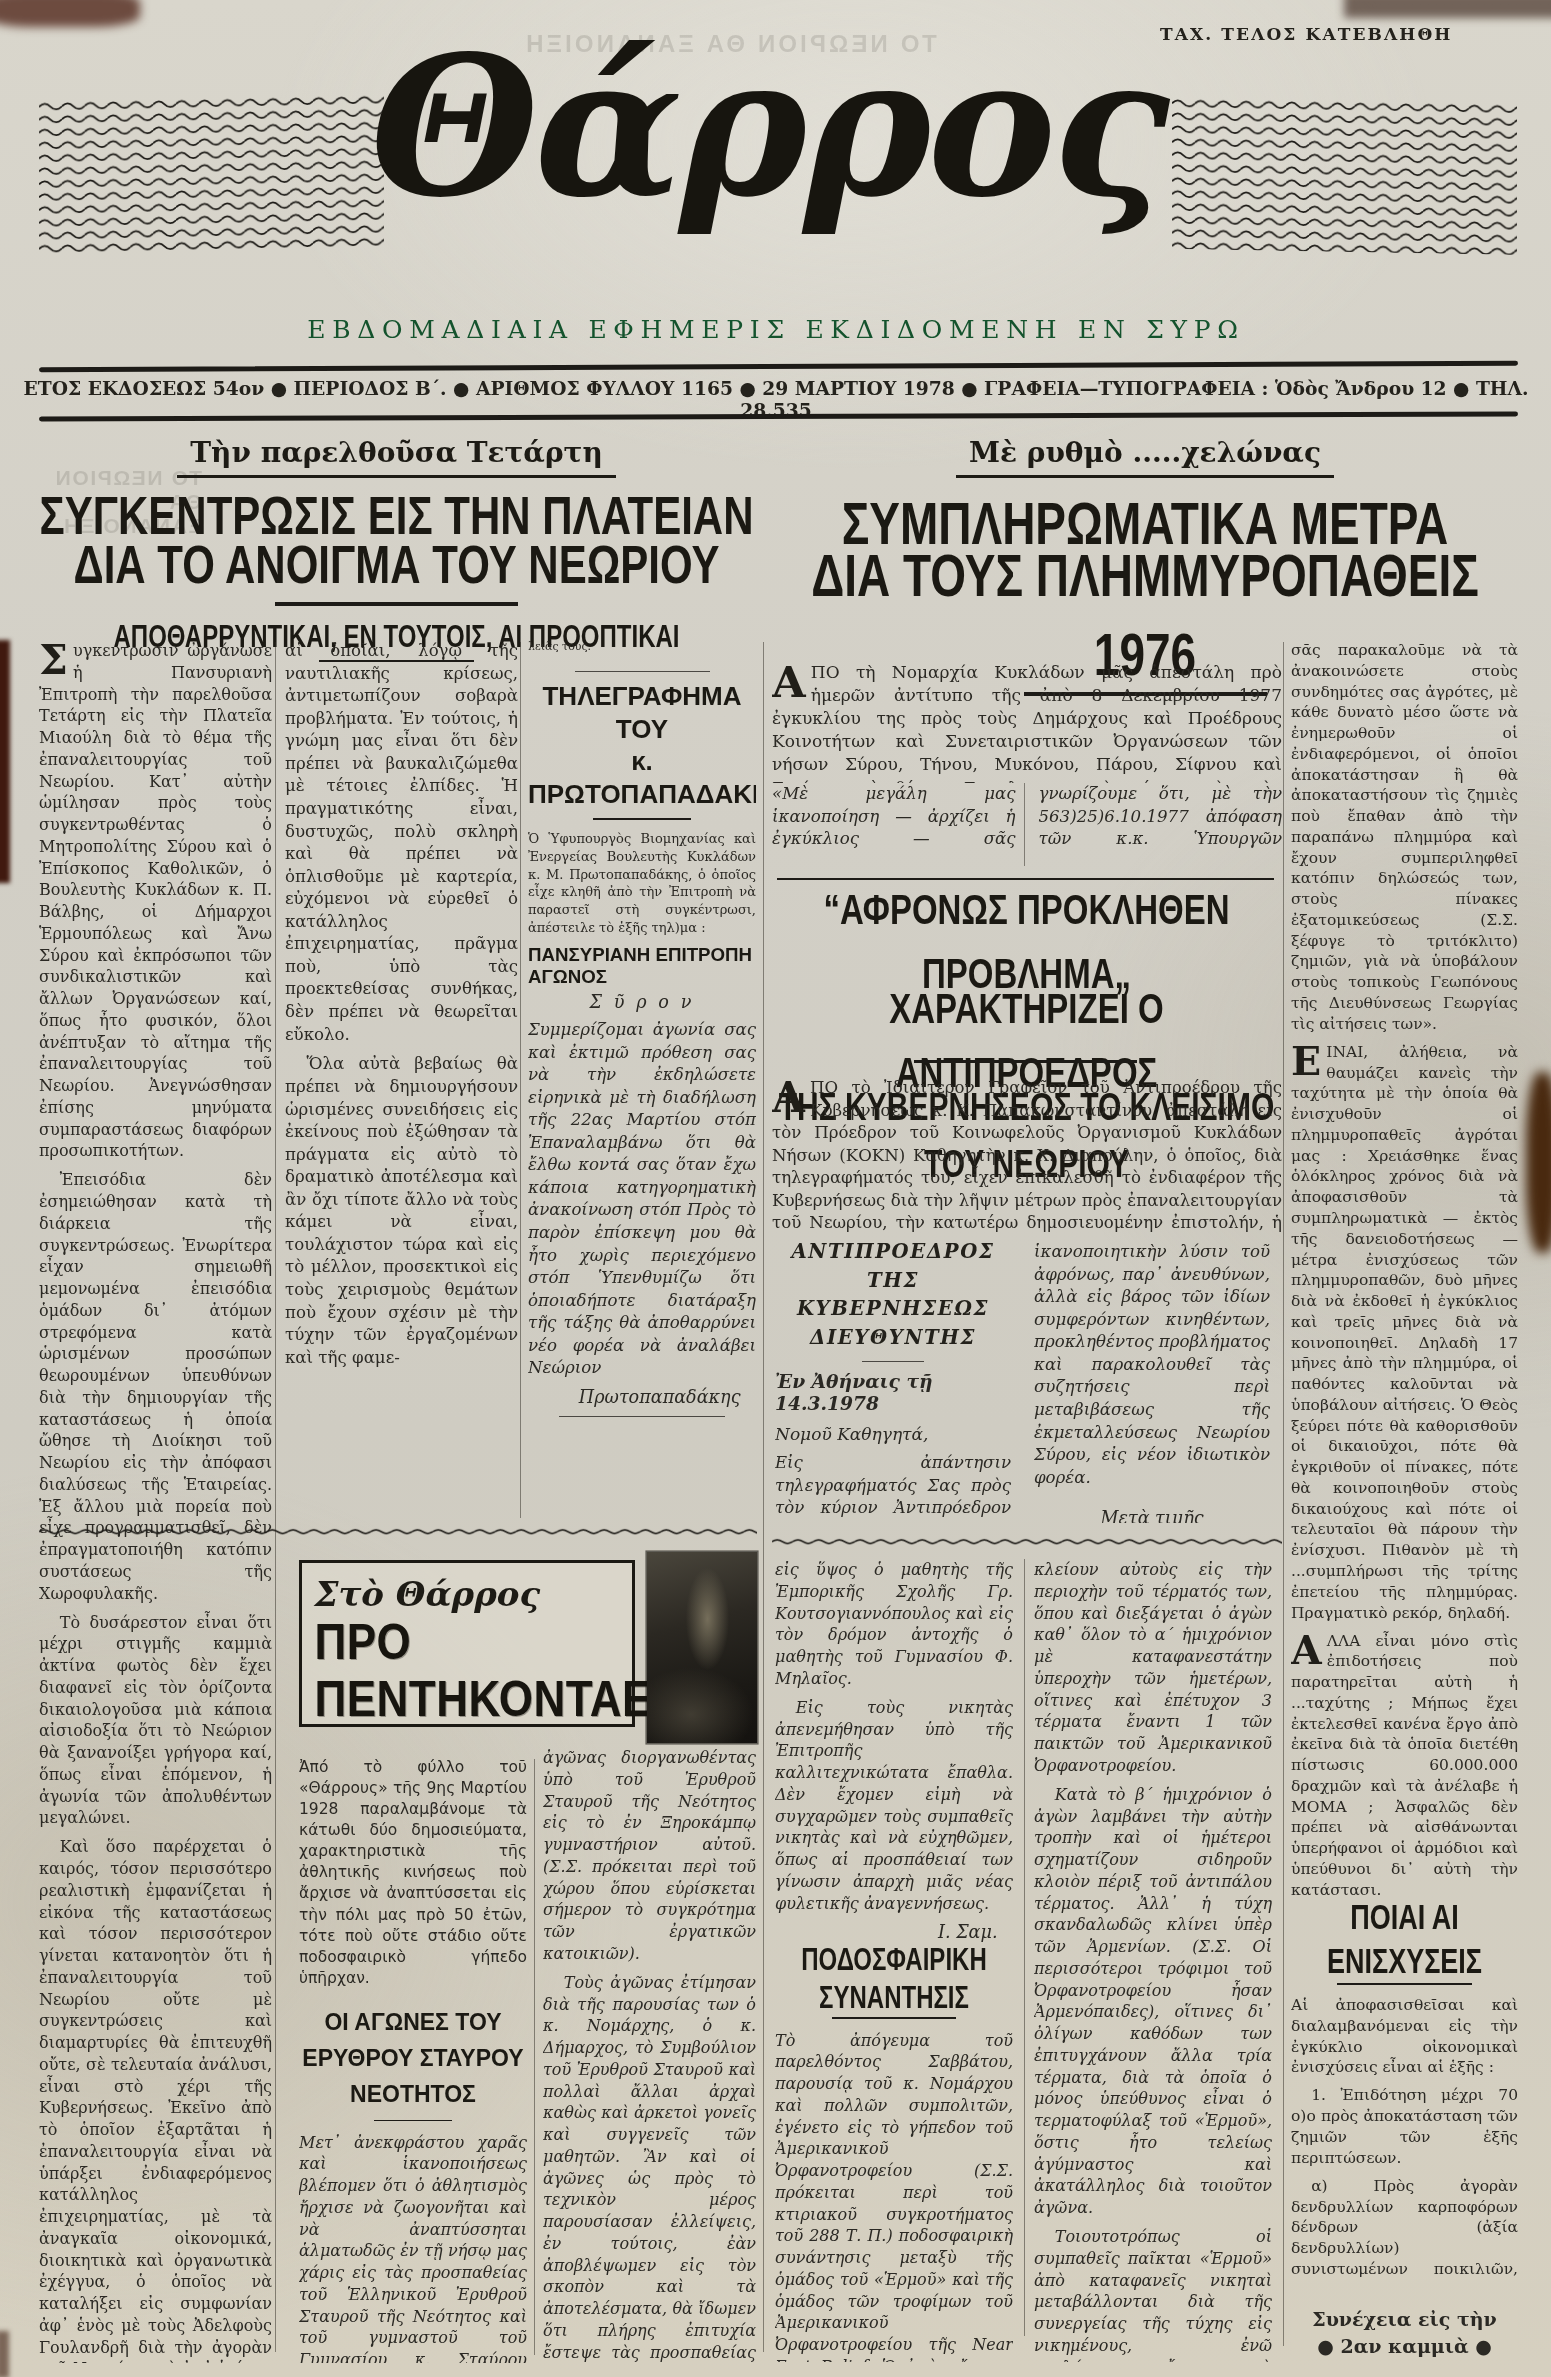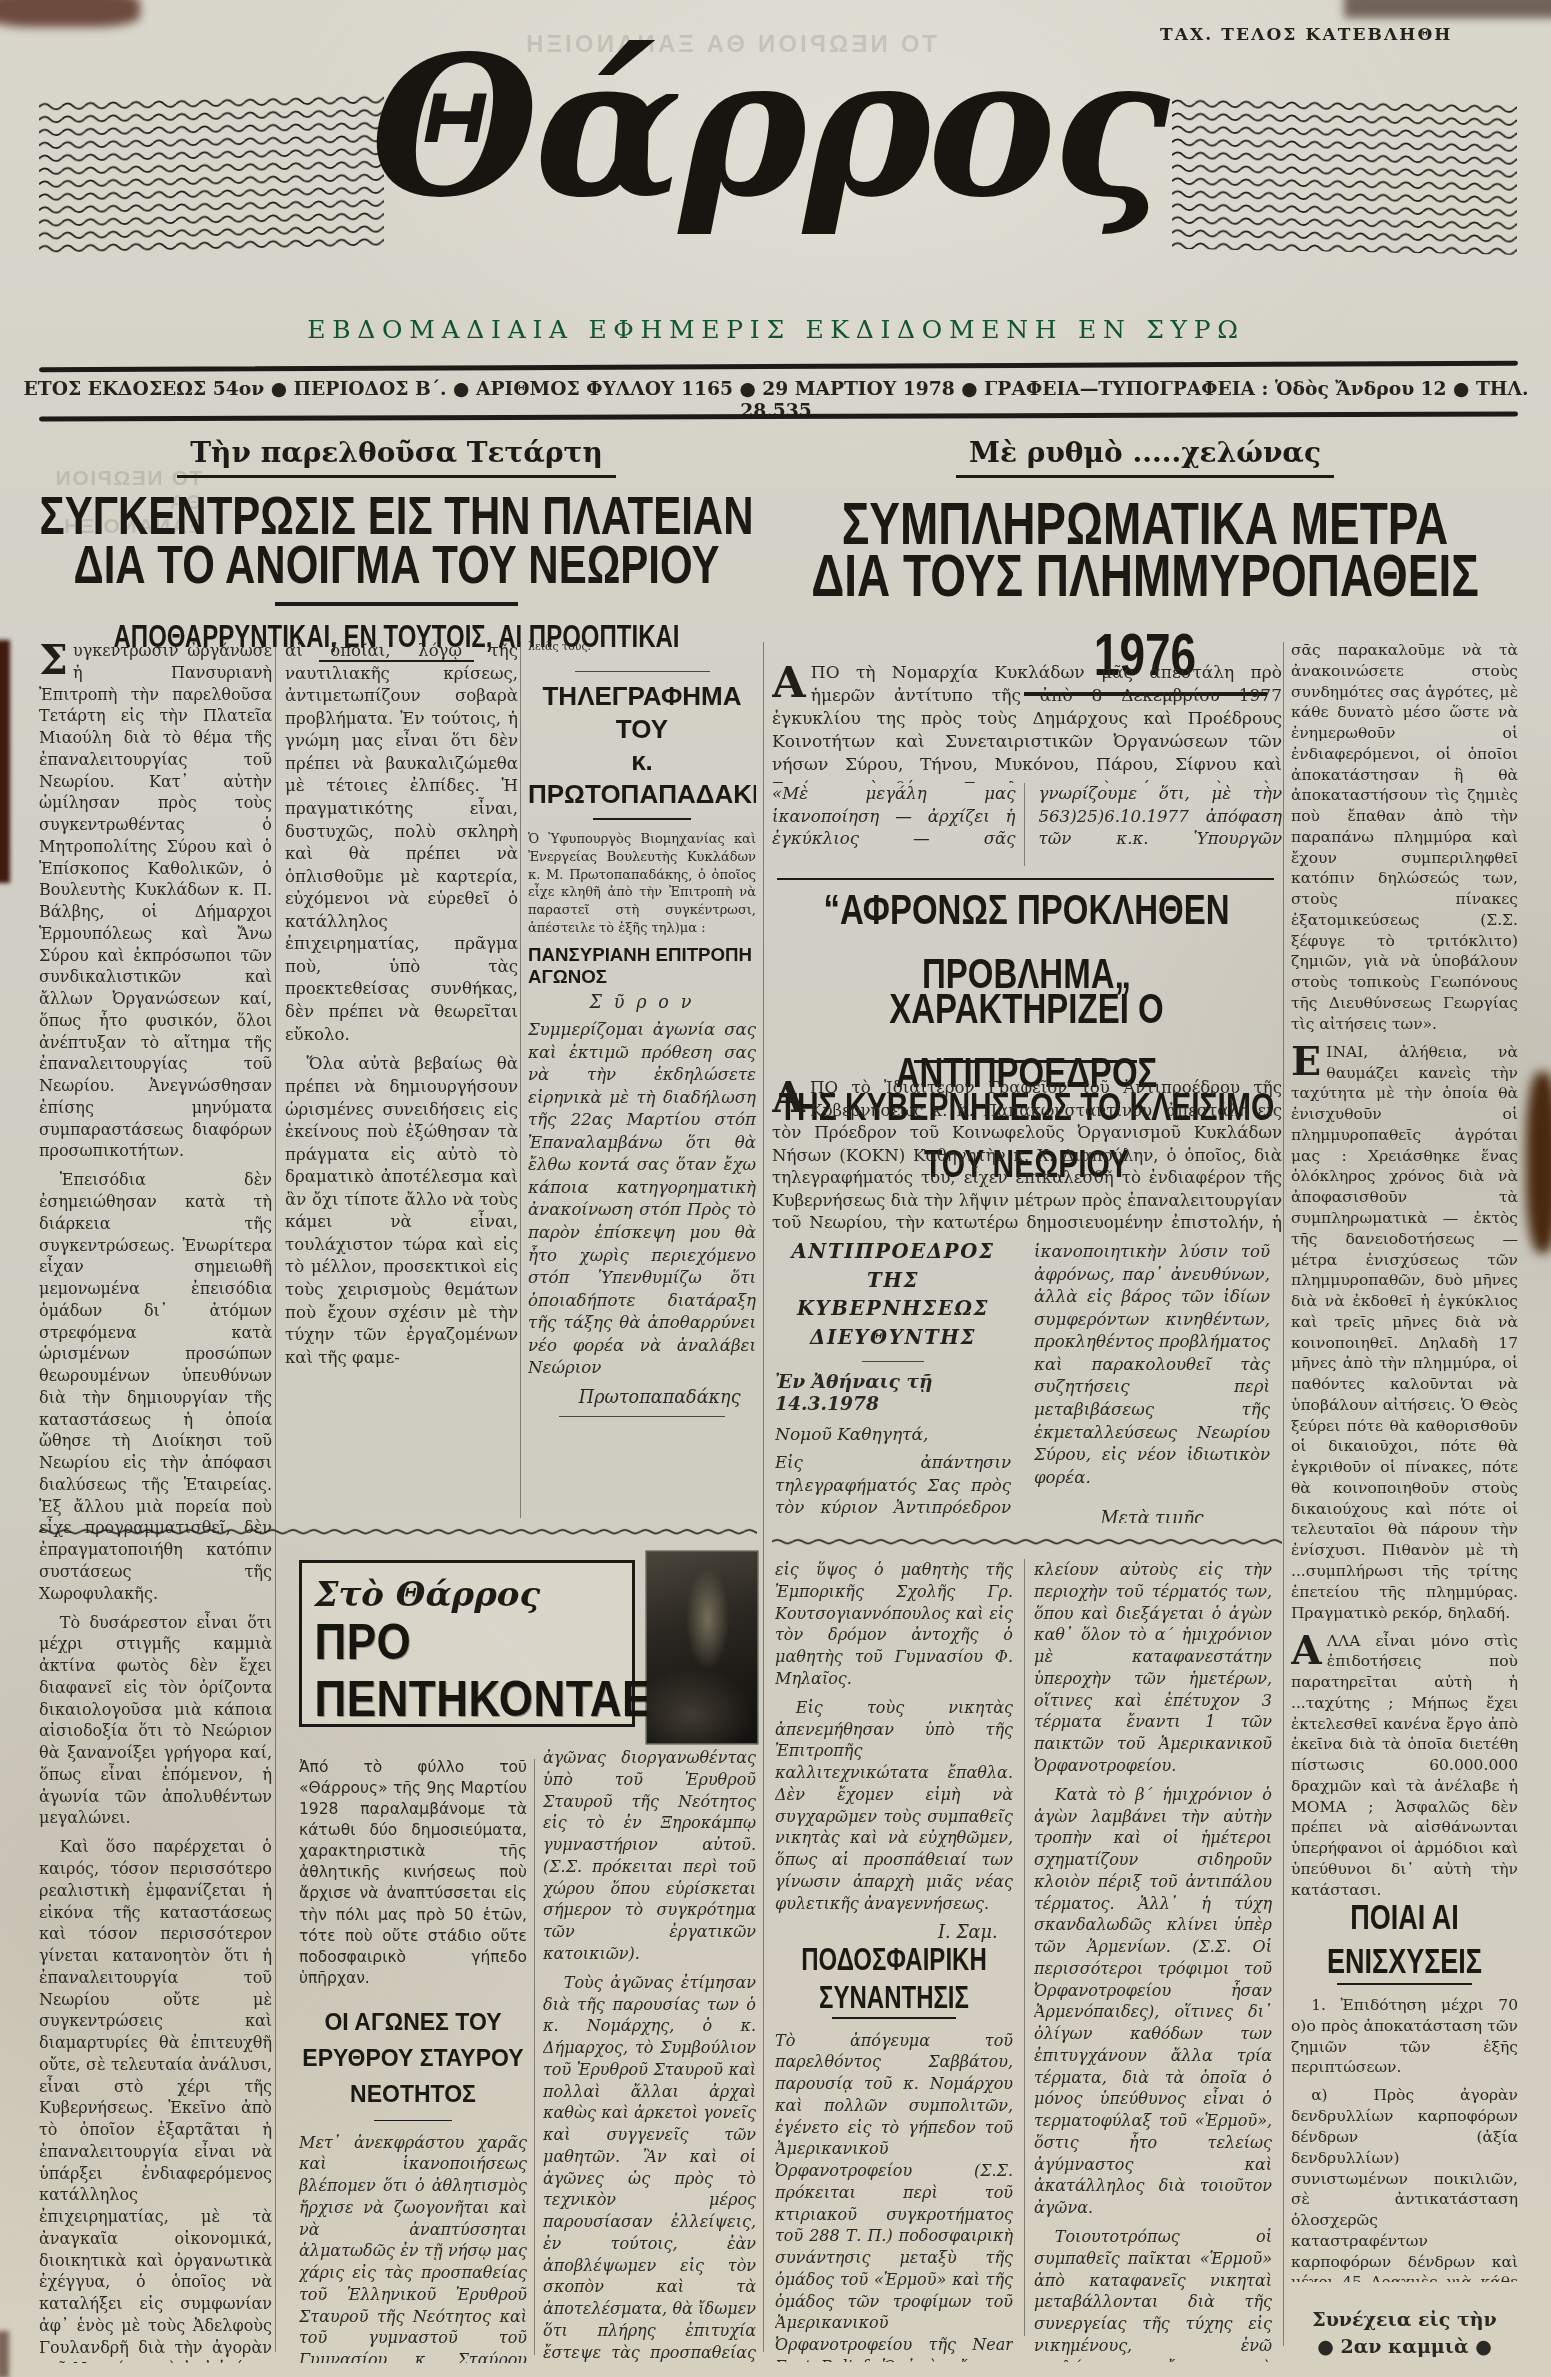--- a/index.html
+++ b/index.html
@@ -181,20 +181,21 @@
   <div class="ctr ital" style="font-size:17.6px;margin-top:11.4px;">Μετὰ τιμῆς</div>
 
 </div>
 
 <div class="abs bt" style="left:1291px;top:640px;width:227px;height:1642px;font-size:15.5px;line-height:1.34;">
   <p class="nf">σᾶς παρακαλοῦμε νὰ τὰ ἀνακοινώσετε στοὺς συνδημότες σας ἀγρότες, μὲ κάθε δυνατὸ μέσο ὥστε νὰ ἐνημερωθοῦν οἱ ἐνδιαφερόμενοι, οἱ ὁποῖοι ἀποκατάστησαν ἢ θὰ ἀποκαταστήσουν τὶς ζημιὲς ποὺ ἔπαθαν ἀπὸ τὴν παραπάνω πλημμύρα καὶ ἔχουν συμπεριληφθεῖ κατόπιν δηλώσεώς των, στοὺς πίνακες ἐξατομικεύσεως (Σ.Σ. ξέφυγε τὸ τριτόκλιτο) ζημιῶν, γιὰ νὰ ὑποβάλουν στοὺς τοπικοὺς Γεωπόνους τῆς Διευθύνσεως Γεωργίας τὶς αἰτήσεις των».</p>
   <p class="dc">ΕΙΝΑΙ, ἀλήθεια, νὰ θαυμάζει κανεὶς τὴν ταχύτητα μὲ τὴν ὁποία θὰ ἐνισχυθοῦν οἱ πλημμυροπαθεῖς ἀγρόται μας : Χρειάσθηκε ἕνας ὁλόκληρος χρόνος διὰ νὰ ἀποφασισθοῦν τὰ συμπληρωματικὰ — ἐκτὸς τῆς δανειοδοτήσεως — μέτρα ἐνισχύσεως τῶν πλημμυροπαθῶν, δυὸ μῆνες διὰ νὰ ἐκδοθεῖ ἡ ἐγκύκλιος καὶ τρεῖς μῆνες διὰ νὰ κοινοποιηθεῖ. Δηλαδὴ 17 μῆνες ἀπὸ τὴν πλημμύρα, οἱ παθόντες καλοῦνται νὰ ὑποβάλουν αἰτήσεις. Ὁ Θεὸς ξεύρει πότε θὰ καθορισθοῦν οἱ δικαιοῦχοι, πότε θὰ ἐγκριθοῦν οἱ πίνακες, πότε θὰ κοινοποιηθοῦν στοὺς δικαιούχους καὶ πότε οἱ τελευταῖοι θὰ πάρουν τὴν ἐνίσχυσι. Πιθανὸν μὲ τὴ ...συμπλήρωσι τῆς τρίτης ἐπετείου τῆς πλημμύρας. Πραγματικὸ ρεκόρ, δηλαδή.</p>
   <p class="dc">ΑΛΛΑ εἶναι μόνο στὶς ἐπιδοτήσεις ποὺ παρατηρεῖται αὐτὴ ἡ ...ταχύτης ; Μήπως ἔχει ἐκτελεσθεῖ κανένα ἔργο ἀπὸ ἐκεῖνα διὰ τὰ ὁποῖα διετέθη πίστωσις 60.000.000 δραχμῶν καὶ τὰ ἀνέλαβε ἡ ΜΟΜΑ ; Ἀσφαλῶς δὲν πρέπει νὰ αἰσθάνωνται ὑπερήφανοι οἱ ἁρμόδιοι καὶ ὑπεύθυνοι δι᾽ αὐτὴ τὴν κατάστασι.</p>
   <div class="sechead" style="font-size:27px;margin-top:5.2px;"><span class="st">ΠΟΙΑΙ ΑΙ ΕΝΙΣΧΥΣΕΙΣ</span></div>
   <div class="underbar" style="width:135px;"></div>
+  <p class="nf">Αἱ ἀποφασισθεῖσαι καὶ διαλαμβανόμεναι εἰς τὴν ἐγκύκλιο οἰκονομικαὶ ἐνισχύσεις εἶναι αἱ ἑξῆς :</p>
   <p>1. Ἐπιδότηση μέχρι 70 ο)ο πρὸς ἀποκατάσταση τῶν ζημιῶν τῶν ἑξῆς περιπτώσεων.</p>
   <p>α) Πρὸς ἀγορὰν δενδρυλλίων καρποφόρων δένδρων (ἀξία δενδρυλλίων) συνιστωμένων ποικιλιῶν, σὲ ἀντικατάσταση ὁλοσχερῶς καταστραφέντων καρποφόρων δένδρων καὶ μέχρι 45 Δραχμὲς γιὰ κάθε δενδρύλλιο.</p>
 
 </div>
 <div class="abs notice" style="left:1291px;top:2299px;width:227px;background:linear-gradient(180deg, rgba(214,208,192,0) 0%, #d6d0c0 18%);padding-top:7.3px;">
   <span>Συνέχεια εἰς τὴν</span><br>
   <span>● 2αν καμμιὰ ●</span>
 </div>
 
 <div class="abs" style="left:39px;top:1527px;">

